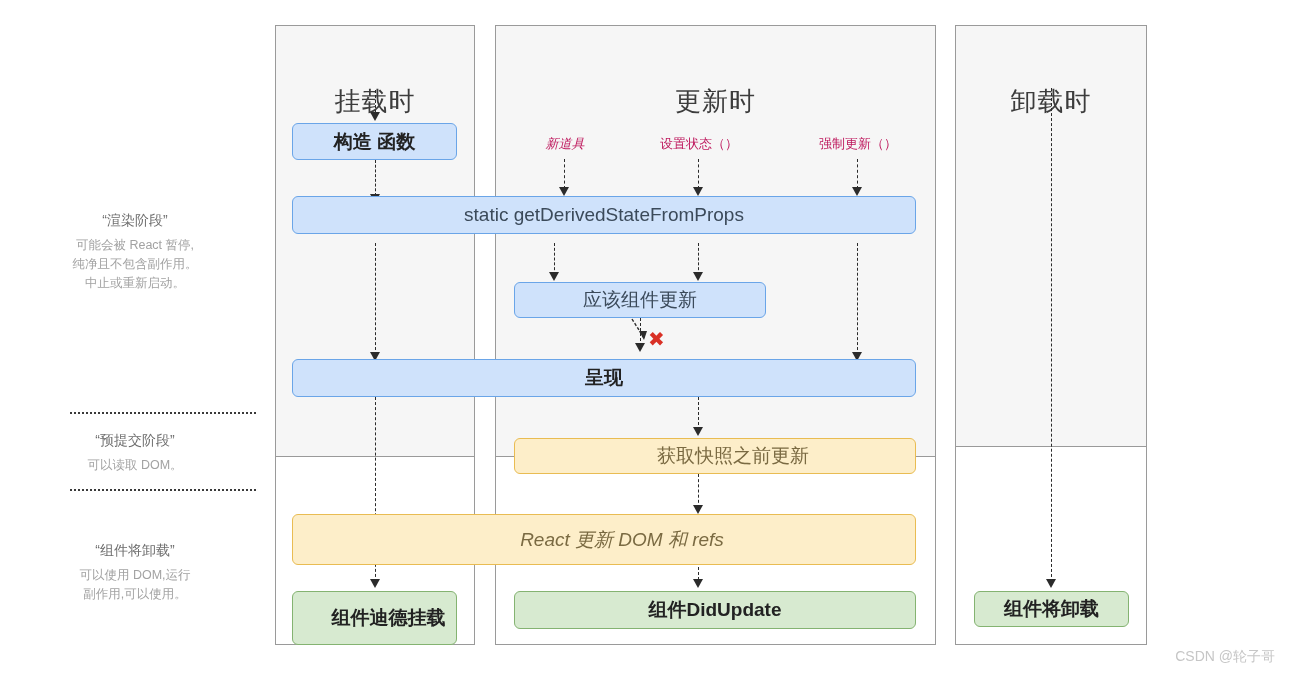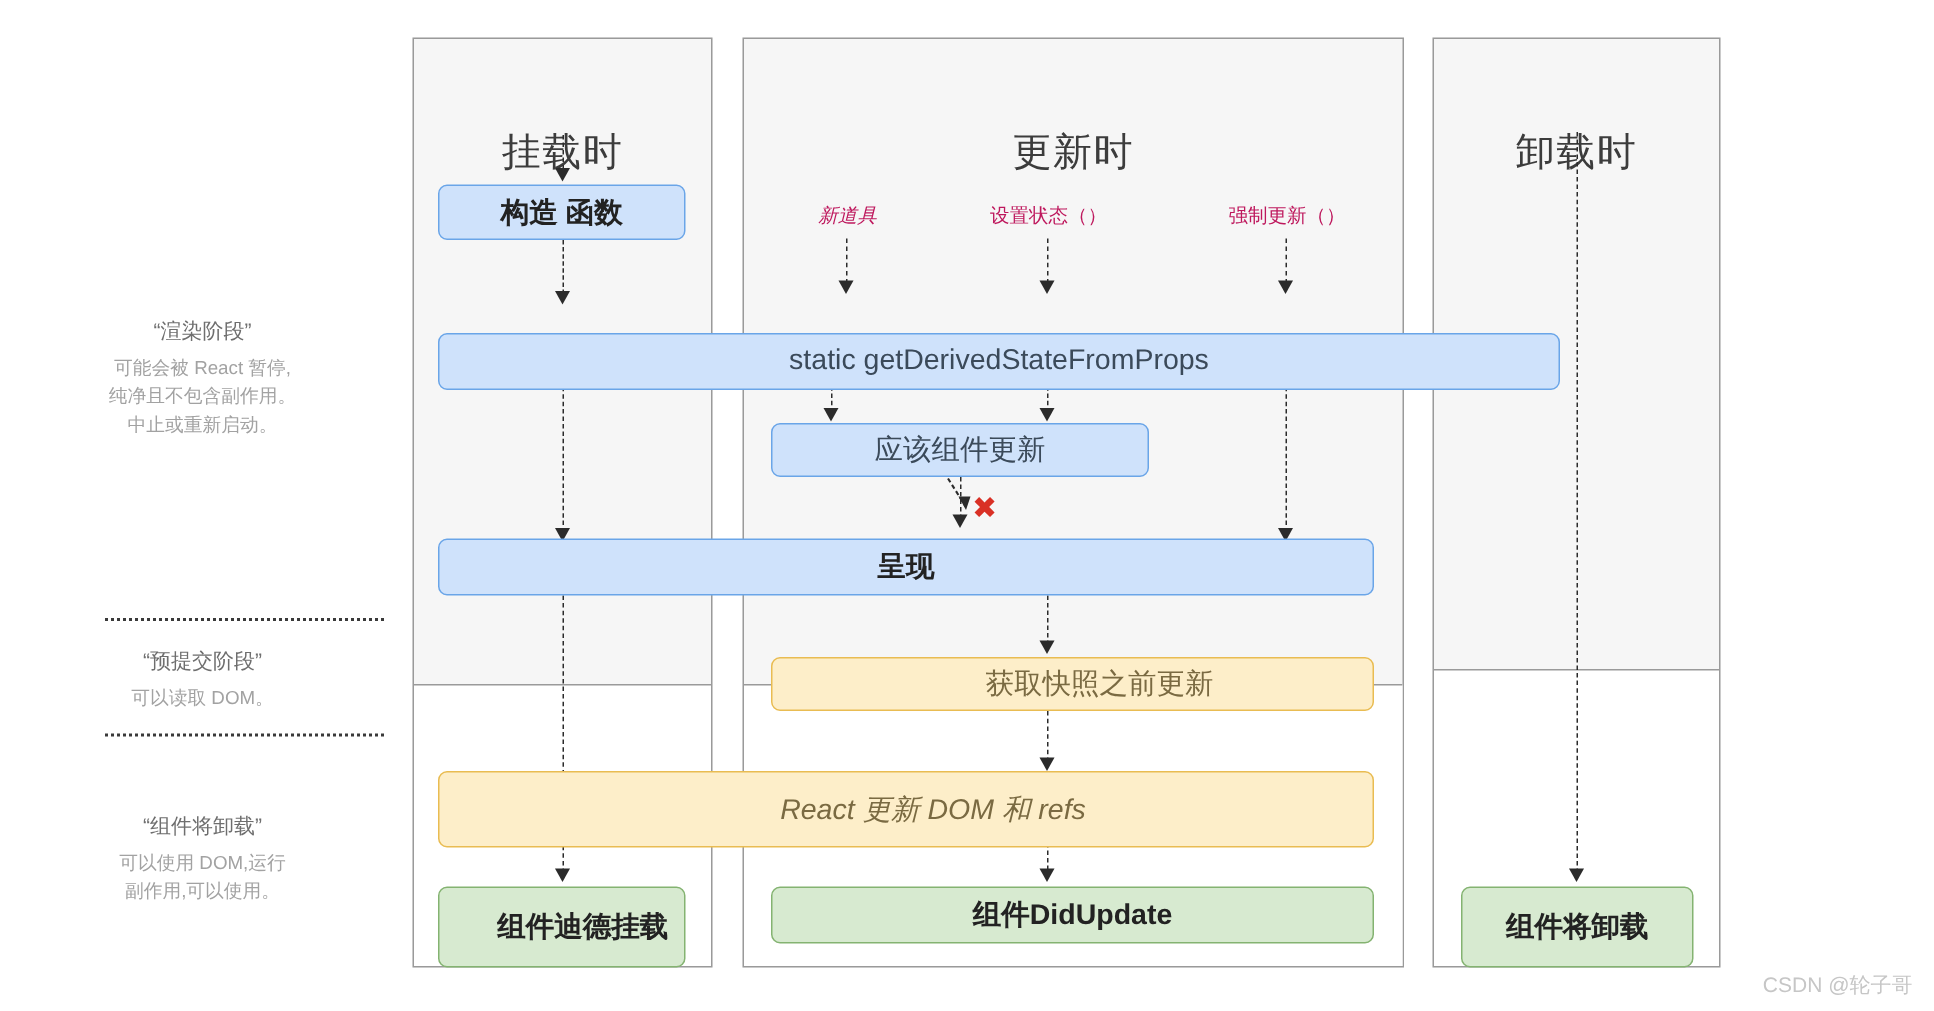--- a/index.html
+++ b/index.html
@@ -199,21 +199,21 @@
   <div class="arrowhead" style="left:558.5px; top:187px;"></div>
 
   <div class="trigger-label" style="left:699px; top:135px;">设置状态（）</div>
   <div class="vline" style="left:698px; top:159px; height:30px;"></div>
   <div class="arrowhead" style="left:692.5px; top:187px;"></div>
 
   <div class="trigger-label" style="left:858px; top:135px;">强制更新（）</div>
   <div class="vline" style="left:857px; top:159px; height:30px;"></div>
   <div class="arrowhead" style="left:851.5px; top:187px;"></div>
 
-  <div class="node node-blue" style="left:292px; top:222px; width:748px; height:38px;">
+  <div class="node node-blue" style="left:292px; top:196px; width:624px; height:38px;">
     <span>static getDerivedStateFromProps</span>
   </div>
 
   <div class="vline" style="left:554px; top:243px; height:32px;"></div>
   <div class="arrowhead" style="left:548.5px; top:272px;"></div>
   <div class="vline" style="left:698px; top:243px; height:32px;"></div>
   <div class="arrowhead" style="left:692.5px; top:272px;"></div>
 
   <div class="vline" style="left:857px; top:243px; height:112px;"></div>
   <div class="arrowhead" style="left:851.5px; top:352px;"></div>
@@ -251,19 +251,19 @@
   <div class="vline" style="left:698px; top:552px; height:28px;"></div>
   <div class="arrowhead" style="left:692.5px; top:579px;"></div>
 
   <div class="node node-green" style="left:514px; top:591px; width:402px; height:38px;">
     <span class="bold">组件DidUpdate</span>
   </div>
 
   <div class="vline" style="left:1051px; top:88px; height:494px;"></div>
   <div class="arrowhead" style="left:1045.5px; top:579px;"></div>
 
-  <div class="node node-green" style="left:974px; top:591px; width:155px; height:54px;">
+  <div class="node node-green" style="left:974px; top:591px; width:155px; height:36px;">
     <span class="bold">组件将卸载</span>
   </div>
 
   <div class="watermark">CSDN @轮子哥</div>
 
 </div>
 
 </body></html>

